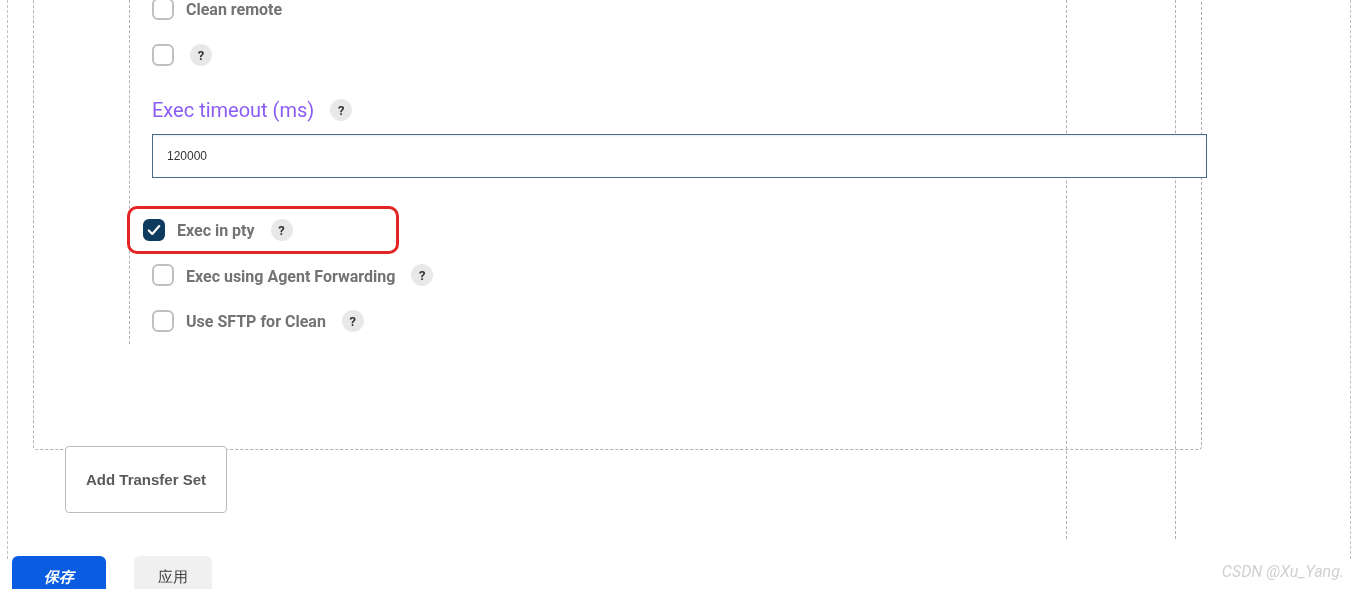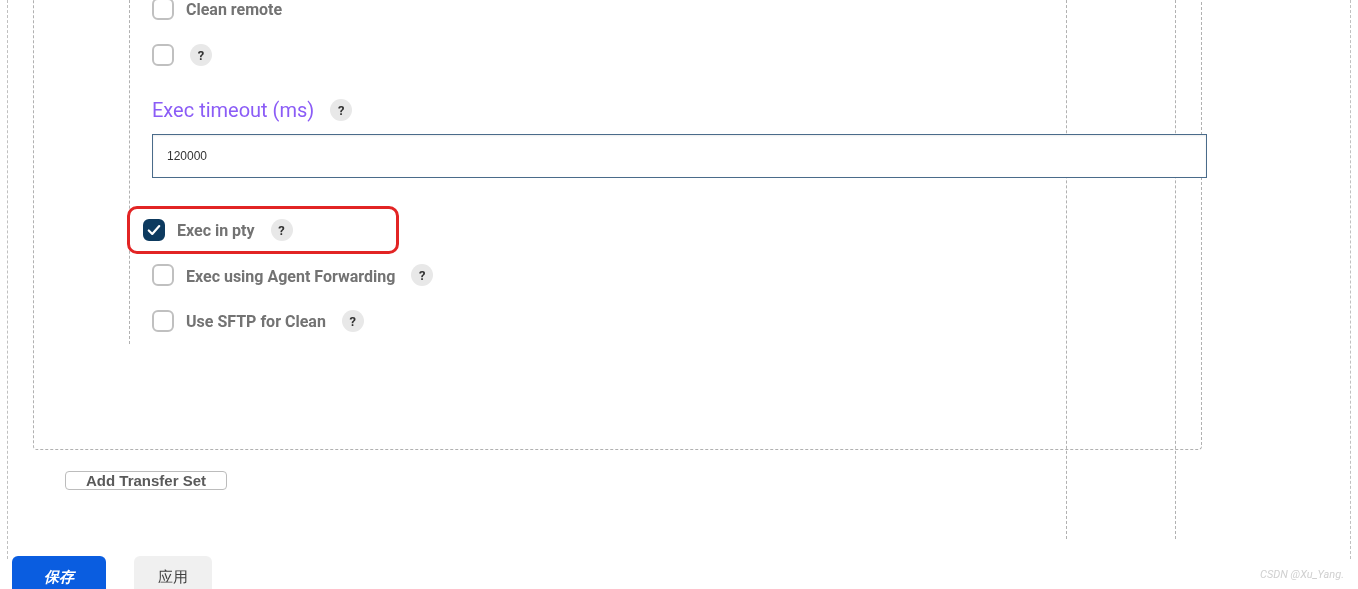--- a/index.html
+++ b/index.html
@@ -130,22 +130,22 @@
       margin-left: -25px;
       display: inline-flex;
       width: 272px;
     }
     .highlight-box .checkbox-row {
       padding: 0;
     }
     .add-button {
       position: absolute;
       left: 57px;
-      top: 471px;
-      padding: 0 20px;
+      top: 446px;
+      padding: 24px 20px;
       background: #fff;
       border: 1px solid #bcbcbc;
       border-radius: 4px;
       font-size: 15px;
       font-weight: 600;
       color: #5a5a5a;
       cursor: pointer;
     }
     .bottom-bar {
       position: absolute;
@@ -174,21 +174,21 @@
       font-weight: 500;
       padding: 12px 24px;
       border: none;
       border-radius: 6px 6px 0 0;
       cursor: pointer;
     }
     .watermark {
       position: absolute;
       right: 14px;
       bottom: 8px;
-      font-size: 11px;
+      font-size: 16px;
       color: #d0d0d0;
       font-style: italic;
     }
   </style>
 </head>
 <body>
 
 <div class="outer-frame">
   <div class="container-frame">
     <div class="right-frame"></div>

